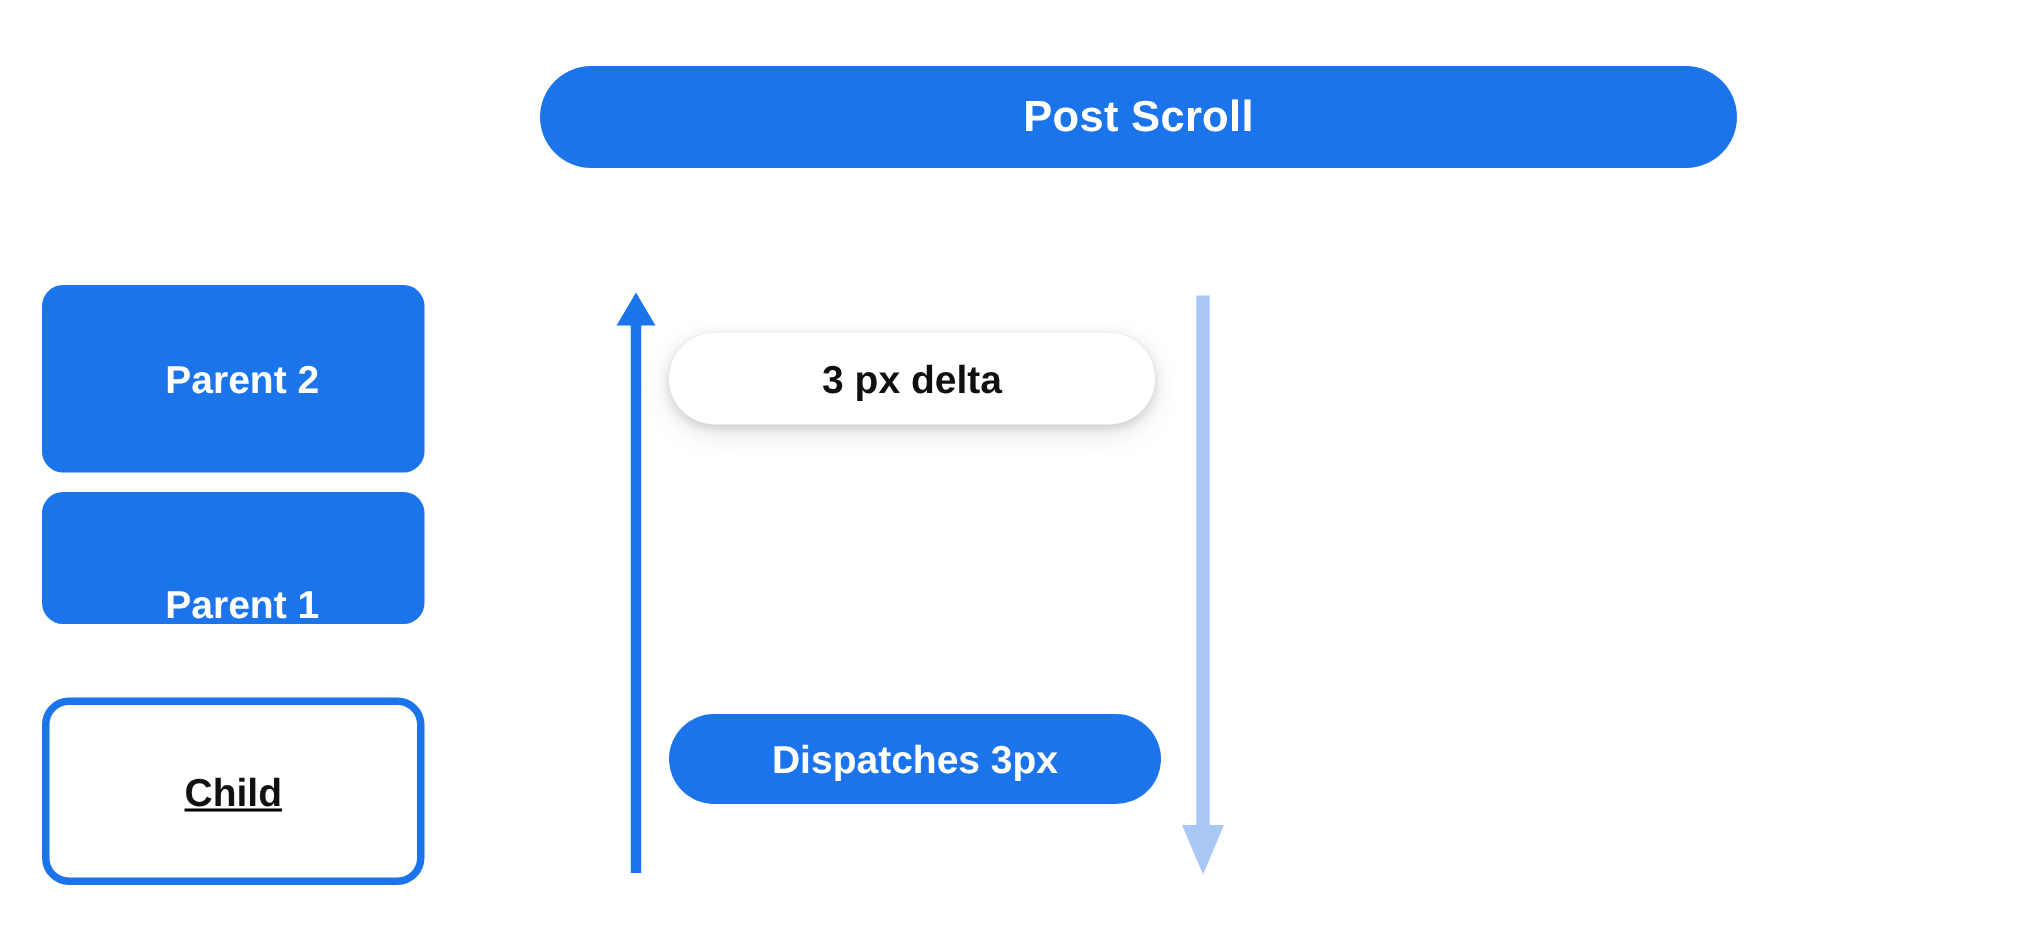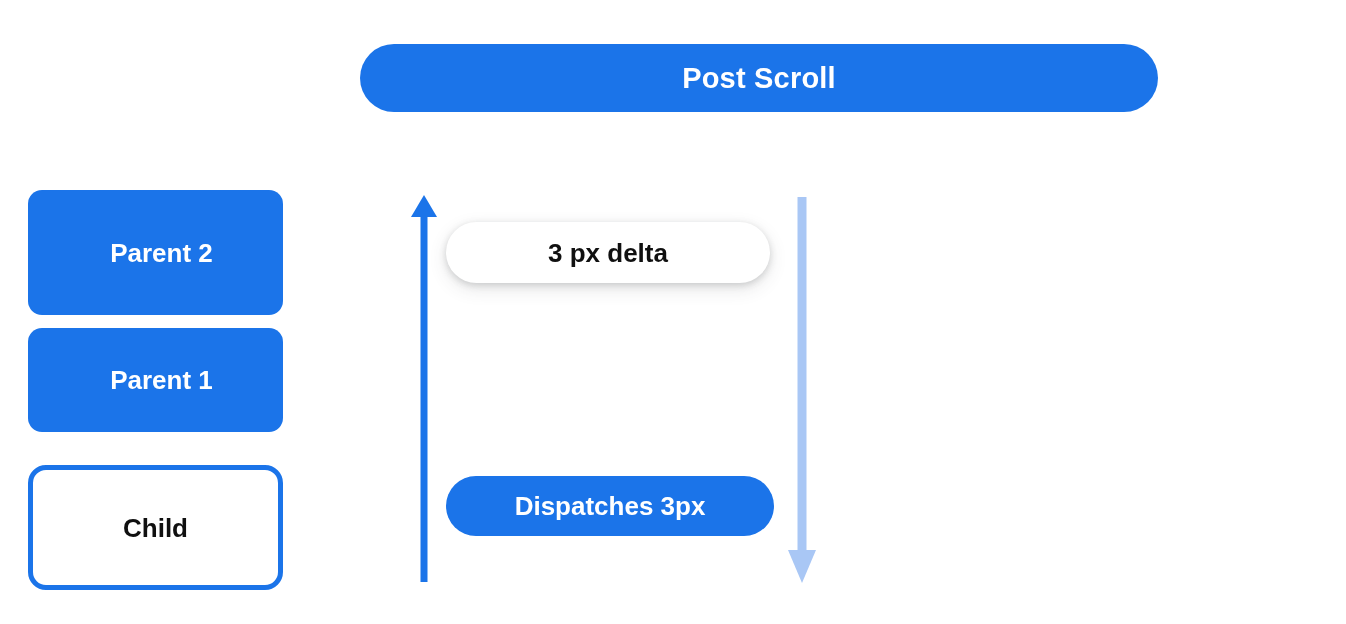--- a/index.html
+++ b/index.html
@@ -55,31 +55,32 @@
     border-radius: 14px;
   }
   .stack-box.filled {
     background: #1b74e9;
     padding-left: 12px;
   }
   .stack-box.outlined {
     background: #ffffff;
     border: 5px solid #1b74e9;
     border-radius: 18px;
+    text-decoration: underline;
   }
   .stack-label {
     font-size: 26px;
     font-weight: bold;
     line-height: 1;
   }
   .stack-box.filled .stack-label { color: #ffffff; }
   .stack-box.outlined .stack-label { color: #101010; }
 
   #box-parent2 { top: 190px; height: 125px; }
-  #box-parent1 { top: 328px; height: 104px; }
+  #box-parent1 { top: 328px; height: 88px; align-items: flex-end; }
   #box-child   { top: 465px; height: 125px; }
 
   
   .arrow {
     position: absolute;
   }
   #arrow-up {
     left: 406px;
     top: 190px;
     width: 36px;

